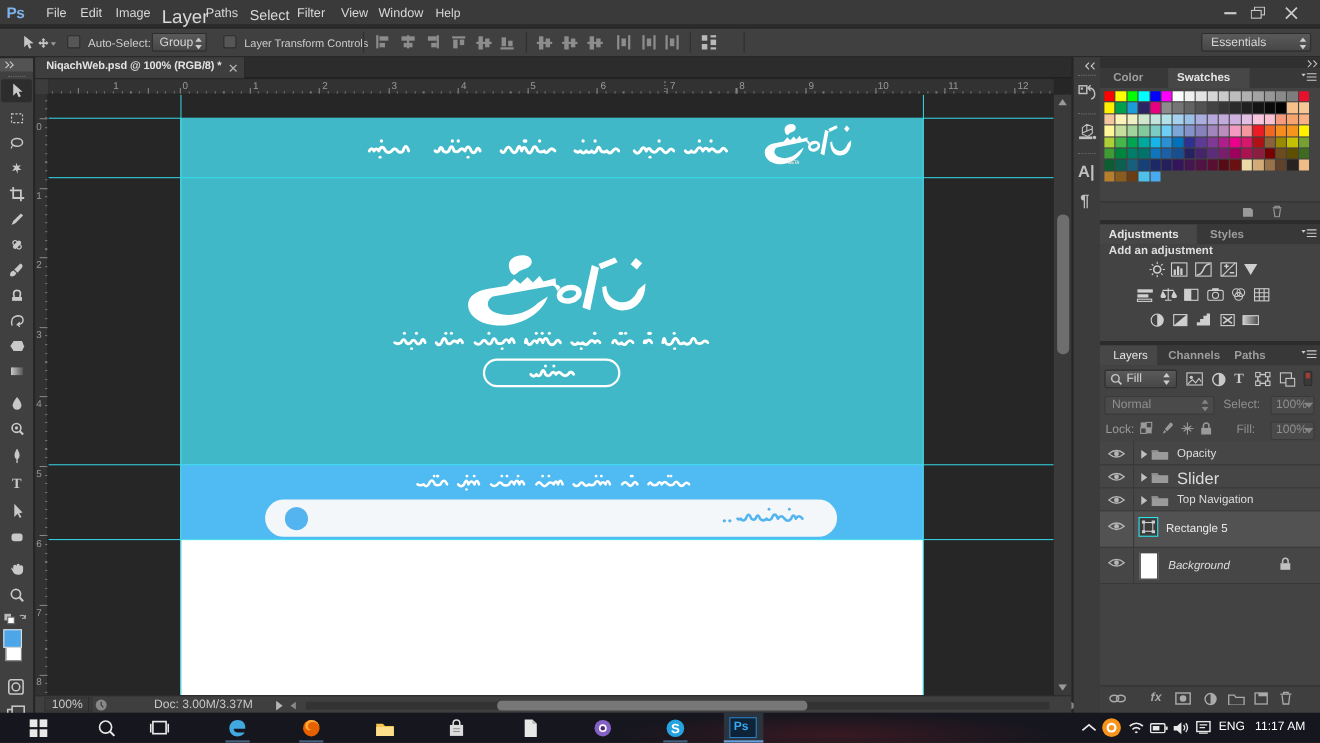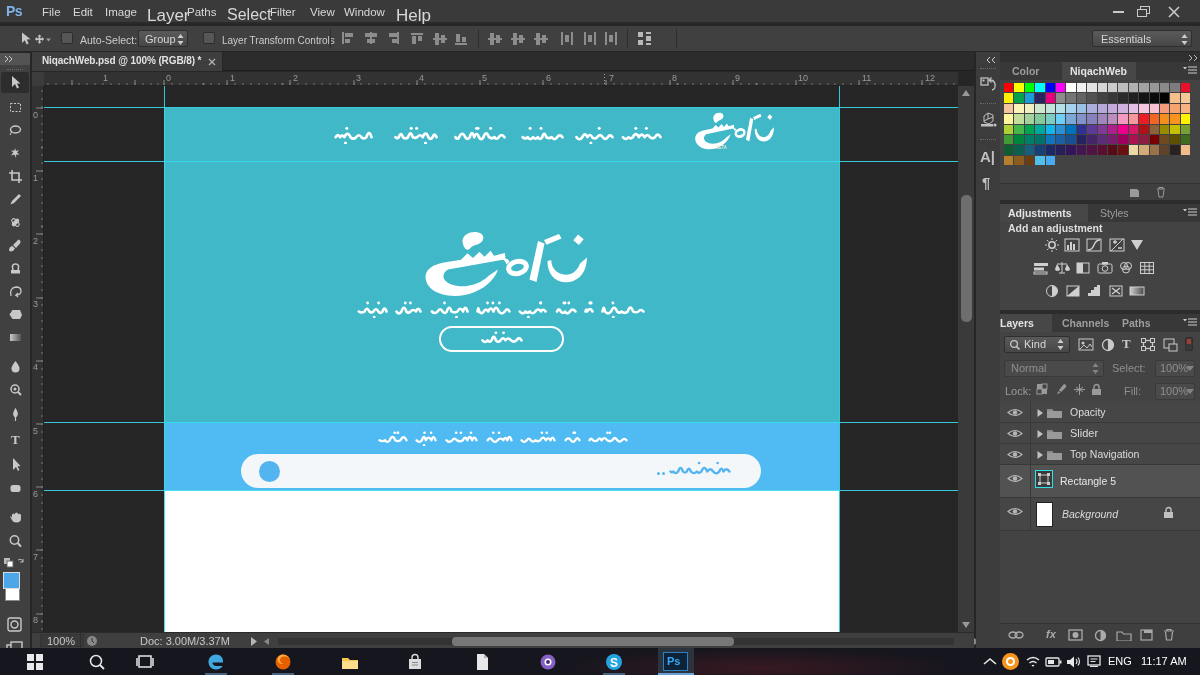--- a/index.html
+++ b/index.html
@@ -6,25 +6,25 @@
 </style></head>
 <body>
 
 <div class="abs" style="left:0;top:0;width:1200px;height:24px;background:#3a3a3a;border-bottom:2px solid #2a2a2a">
 <div class="abs" style="left:6px;top:3px;width:19px;height:18px;color:#7db3e8;font-weight:bold;font-size:14px;letter-spacing:-0.5px">Ps</div>
 <div class="abs" style="left:42px;top:6px;font-size:11.5px;color:#d8d8d8">File</div>
 <div class="abs" style="left:73px;top:6px;font-size:11.5px;color:#d8d8d8">Edit</div>
 <div class="abs" style="left:105px;top:6px;font-size:11.5px;color:#d8d8d8">Image</div>
 <div class="abs" style="left:147px;top:6px;font-size:17px;color:#d8d8d8">Layer</div>
 <div class="abs" style="left:187px;top:6px;font-size:11.5px;color:#d8d8d8">Paths</div>
-<div class="abs" style="left:227px;top:6px;font-size:16px;color:#d8d8d8">Select</div>
+<div class="abs" style="left:227px;top:6px;font-size:13px;color:#d8d8d8">Select</div>
 <div class="abs" style="left:270px;top:6px;font-size:11.5px;color:#d8d8d8">Filter</div>
 <div class="abs" style="left:310px;top:6px;font-size:11.5px;color:#d8d8d8">View</div>
 <div class="abs" style="left:344px;top:6px;font-size:11.5px;color:#d8d8d8">Window</div>
-<div class="abs" style="left:396px;top:6px;font-size:17px;color:#d8d8d8">Help</div>
+<div class="abs" style="left:396px;top:6px;font-size:11px;color:#d8d8d8">Help</div>
 <div class="abs" style="left:1113px;top:11px;width:11px;height:2px;background:#c9c9c9"></div>
 <svg class="abs" style="left:1137px;top:6px" width="13" height="12">
       <rect x="3.5" y="0.5" width="9" height="7" fill="none" stroke="#c9c9c9"></rect>
       <rect x="0.5" y="3.5" width="9" height="7" fill="#3a3a3a" stroke="#c9c9c9"></rect>
     </svg>
 <svg class="abs" style="left:1168px;top:6px" width="12" height="12">
       <path d="M1 1 L11 11 M11 1 L1 11" stroke="#c9c9c9" stroke-width="1.6"></path>
     </svg>
 </div>
 <div class="abs" style="left:0;top:26px;width:1200px;height:26px;background:#404040;border-bottom:1px solid #272727">
@@ -478,21 +478,21 @@
 <div class="abs" style="left:6px;top:122px;font-size:15px;color:#c0c0c0;font-weight:bold">¶</div>
 </div>
 <div class="abs" style="left:1000px;top:52px;width:200px;height:596px;background:#434343">
 <div class="abs" style="left:0;top:0;width:200px;height:10px;background:#303030"></div>
 <svg class="abs" style="left:186px;top:2px" width="12" height="8">
       <path d="M3 1 l3 3 -3 3 M8 1 l3 3 -3 3" stroke="#bbb" fill="none"></path>
     </svg>
 <div class="abs" style="left:0;top:10px;width:200px;height:18px;background:#383838"></div>
 <div class="abs" style="left:62px;top:10px;width:74px;height:18px;background:#474747"></div>
 <span class="abs" style="left:12px;top:13px;font-size:10.5px;font-weight:bold;color:#9d9d9d">Color</span>
-<span class="abs" style="left:70px;top:13px;font-size:10.5px;font-weight:bold;color:#e4e4e4">NiqachWeb</span>
+<span class="abs" style="left:70px;top:13px;font-size:10.5px;font-weight:bold;color:#e4e4e4">Swatches</span>
 <svg class="abs" style="left:183px;top:14px" width="14" height="10">
       <path d="M0 1 l4 0 -2 2.5 Z" fill="#ccc"></path>
       <path d="M5 1 h9 M5 4 h9 M5 7 h9" stroke="#ccc"></path>
     </svg>
 <div class="abs" style="left:4.0px;top:31.0px;width:9.4px;height:9.4px;background:#fe0000"></div>
 <div class="abs" style="left:14.4px;top:31.0px;width:9.4px;height:9.4px;background:#ffff00"></div>
 <div class="abs" style="left:24.8px;top:31.0px;width:9.4px;height:9.4px;background:#00ff00"></div>
 <div class="abs" style="left:35.2px;top:31.0px;width:9.4px;height:9.4px;background:#00ffff"></div>
 <div class="abs" style="left:45.6px;top:31.0px;width:9.4px;height:9.4px;background:#0000ff"></div>
 <div class="abs" style="left:56.0px;top:31.0px;width:9.4px;height:9.4px;background:#ff00ff"></div>
@@ -625,21 +625,21 @@
 <svg class="abs" style="left:128px;top:134px" width="13" height="12">
       <path d="M2 3 h7 v8 h-7 Z M9 3 l2 2 v6 h-2" fill="#9a9a9a"></path>
     </svg>
 <svg class="abs" style="left:155px;top:134px" width="12" height="12">
       <path d="M2 3 h8 M4 3 v-1.5 h4 V3 M3 4 l1 7 h4 l1-7" stroke="#9a9a9a" fill="none"></path>
     </svg>
 <div class="abs" style="left:0;top:148px;width:200px;height:4px;background:#2c2c2c"></div>
 <div class="abs" style="left:0;top:152px;width:200px;height:18px;background:#383838"></div>
 <div class="abs" style="left:0;top:152px;width:88px;height:18px;background:#474747"></div>
 <span class="abs" style="left:8px;top:155px;font-size:10.5px;font-weight:bold;color:#e4e4e4">Adjustments</span>
-<span class="abs" style="left:100px;top:155px;font-size:10.5px;font-weight:normal;color:#9d9d9d">Styles</span>
+<span class="abs" style="left:100px;top:155px;font-size:10.5px;font-weight:bold;color:#9d9d9d">Styles</span>
 <svg class="abs" style="left:183px;top:156px" width="14" height="10">
       <path d="M0 1 l4 0 -2 2.5 Z" fill="#ccc"></path>
       <path d="M5 1 h9 M5 4 h9 M5 7 h9" stroke="#ccc"></path>
     </svg>
 <span class="abs" style="left:8px;top:170px;font-size:10.5px;font-weight:bold;color:#dedede">Add an adjustment</span>
 <svg class="abs" style="left:44px;top:185px" width="16" height="16">
       <circle cx="8" cy="8" r="3.2" fill="none" stroke="#cfcfcf" stroke-width="1.5"></circle>
       <g stroke="#cfcfcf">
         <line x1="13.0" y1="8.0" x2="15.0" y2="8.0"></line>
         <line x1="11.5" y1="11.5" x2="13.0" y2="12.9"></line>
@@ -716,33 +716,33 @@
         <linearGradient id="gm">
           <stop offset="0" stop-color="#cfcfcf"></stop>
           <stop offset="1" stop-color="#4a4a4a"></stop>
         </linearGradient>
       </defs>
       <rect x="1" y="4" width="14" height="8" fill="url(#gm)" stroke="#cfcfcf"></rect>
     </svg>
 <div class="abs" style="left:0;top:258px;width:200px;height:4px;background:#2c2c2c"></div>
 <div class="abs" style="left:0;top:262px;width:200px;height:18px;background:#383838"></div>
 <div class="abs" style="left:0;top:262px;width:52px;height:18px;background:#474747"></div>
-<span class="abs" style="left:0;top:265px;font-size:10.5px;font-weight:bold;color:#e4e4e4">Layers</span>
+<span class="abs" style="left:12px;top:265px;font-size:10.5px;font-weight:normal;color:#e4e4e4">Layers</span>
 <span class="abs" style="left:62px;top:265px;font-size:10.5px;font-weight:bold;color:#9d9d9d">Channels</span>
 <span class="abs" style="left:122px;top:265px;font-size:10.5px;font-weight:bold;color:#9d9d9d">Paths</span>
 <svg class="abs" style="left:183px;top:266px" width="14" height="10">
       <path d="M0 1 l4 0 -2 2.5 Z" fill="#ccc"></path>
       <path d="M5 1 h9 M5 4 h9 M5 7 h9" stroke="#ccc"></path>
     </svg>
 <div class="abs" style="left:4px;top:284px;width:66px;height:17px;background:linear-gradient(#5a5a5a,#474747);border:1px solid #2e2e2e;border-radius:2px"></div>
 <svg class="abs" style="left:9px;top:287px" width="12" height="12">
       <circle cx="5" cy="5" r="3.4" fill="none" stroke="#c5c5c5" stroke-width="1.3"></circle>
       <path d="M7.5 7.5 l3 3" stroke="#c5c5c5" stroke-width="1.6"></path>
     </svg>
-<span class="abs" style="left:24px;top:286px;font-size:11px;color:#d5d5d5">Kind</span>
+<span class="abs" style="left:24px;top:286px;font-size:11px;color:#d5d5d5">Fill</span>
 <svg class="abs" style="left:57px;top:287px" width="7" height="11">
       <path d="M3.5 0 L6.5 4 H0.5 Z" fill="#ccc"></path>
       <path d="M3.5 11 L6.5 7 H0.5 Z" fill="#ccc"></path>
     </svg>
 <svg class="abs" style="left:78px;top:286px" width="16" height="14">
       <rect x="1" y="1" width="14" height="11" fill="none" stroke="#c9c9c9"></rect>
       <circle cx="5" cy="5" r="1.5" fill="#c9c9c9"></circle>
       <path d="M2 11 l4-4 3 3 3-4 2 3" stroke="#c9c9c9" fill="none"></path>
     </svg>
 <svg class="abs" style="left:101px;top:286px" width="14" height="14">
@@ -818,21 +818,21 @@
       <path d="M1 5.5 Q8 -0.5 15 5.5 Q8 11.5 1 5.5 Z" fill="none" stroke="#b5b5b5" stroke-width="1.2"></path>
       <circle cx="8" cy="5.5" r="2.2" fill="#b5b5b5"></circle>
     </svg>
 <svg class="abs" style="left:36px;top:377px" width="8" height="10">
       <path d="M1.5 1 L7 5 L1.5 9 Z" fill="#c0c0c0"></path>
     </svg>
 <svg class="abs" style="left:46px;top:375px" width="17" height="13">
       <path d="M1 3 h5 l1.5 2 H16 v7 H1 Z" fill="#9a9a9a"></path>
       <path d="M1 3 h5 l1.5 2 H1 Z" fill="#8a8a8a"></path>
     </svg>
-<span class="abs" style="left:70px;top:375px;font-size:11px;color:#dcdcdc">Slider</span>
+<span class="abs" style="left:70px;top:375px;font-size:15px;color:#dcdcdc">Slider</span>
 <div class="abs" style="left:0;top:392px;width:200px;height:21px;border-bottom:1px solid #393939"></div>
 <svg class="abs" style="left:7px;top:397px" width="16" height="11">
       <path d="M1 5.5 Q8 -0.5 15 5.5 Q8 11.5 1 5.5 Z" fill="none" stroke="#b5b5b5" stroke-width="1.2"></path>
       <circle cx="8" cy="5.5" r="2.2" fill="#b5b5b5"></circle>
     </svg>
 <svg class="abs" style="left:36px;top:398px" width="8" height="10">
       <path d="M1.5 1 L7 5 L1.5 9 Z" fill="#c0c0c0"></path>
     </svg>
 <svg class="abs" style="left:46px;top:396px" width="17" height="13">
       <path d="M1 3 h5 l1.5 2 H16 v7 H1 Z" fill="#9a9a9a"></path>

